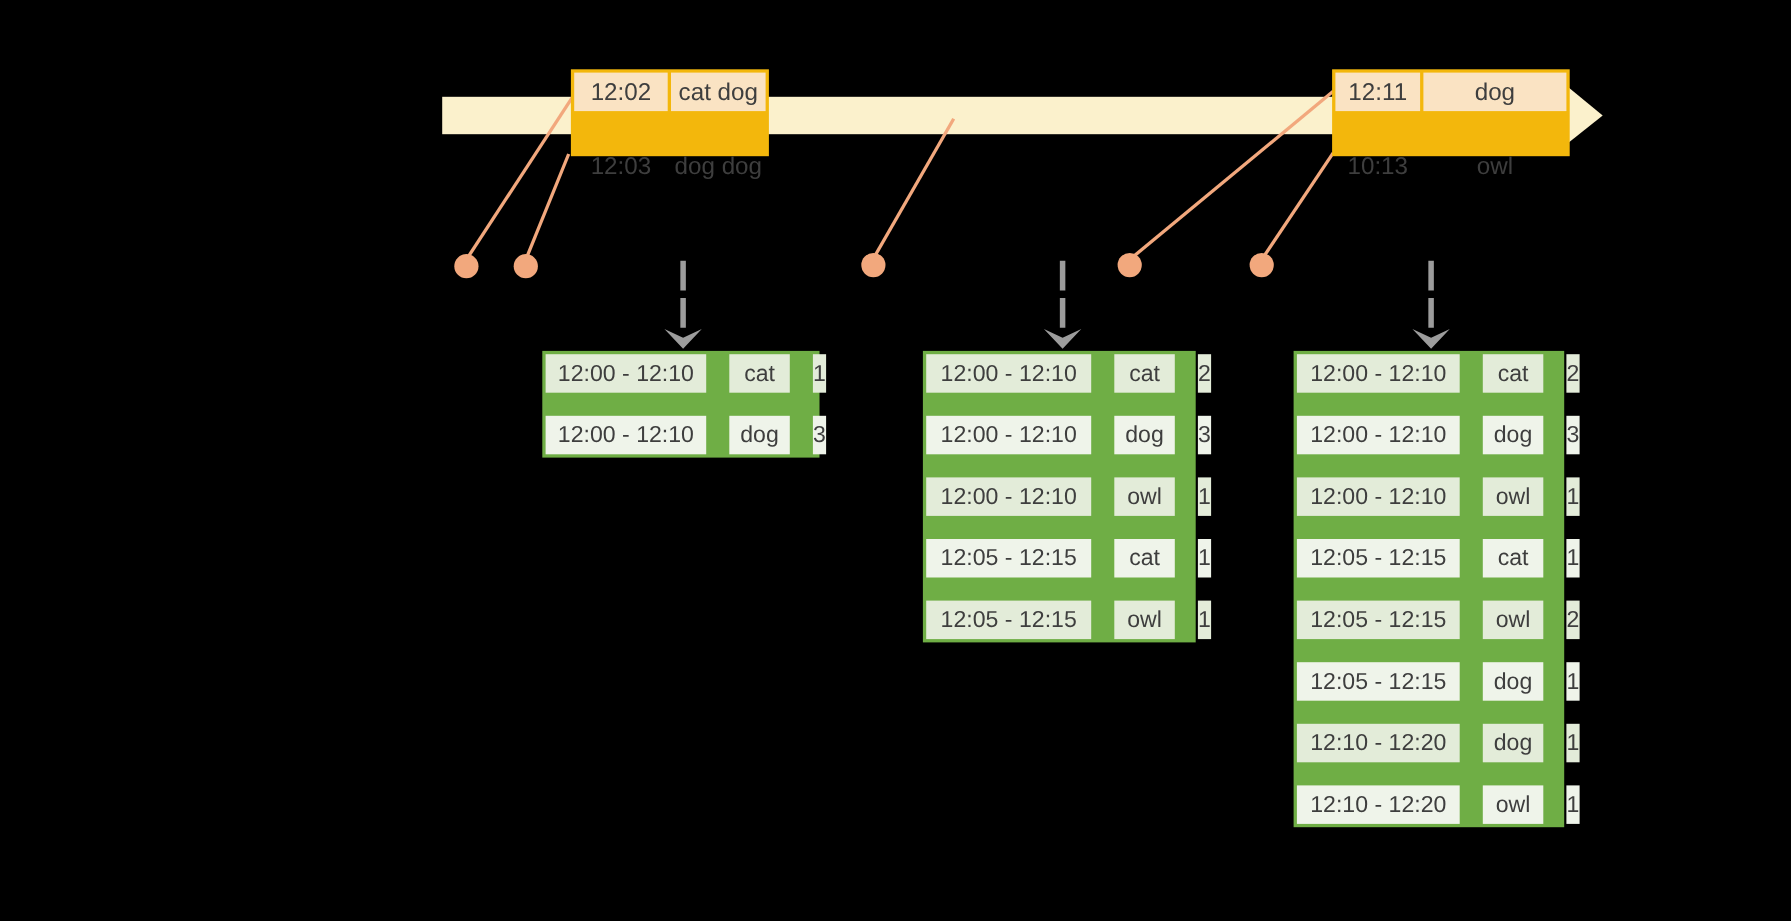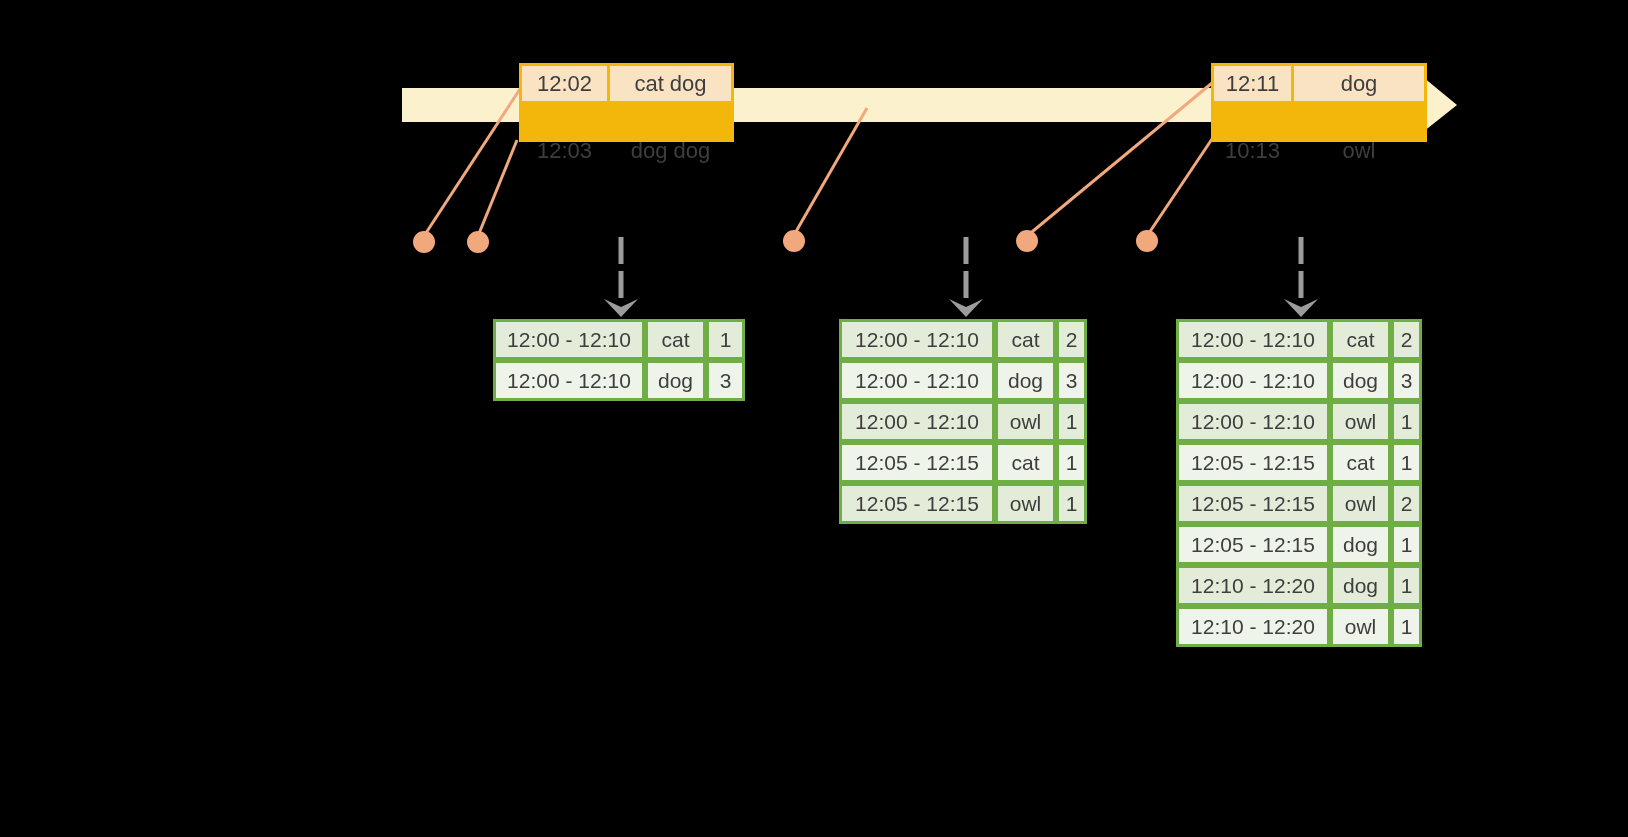--- a/index.html
+++ b/index.html
@@ -22,21 +22,21 @@
   .ev-line  { stroke:var(--salmon); stroke-width:3; }
   .ev-dot   { fill:var(--salmon); }
   .trig-line{ stroke:var(--gray); stroke-width:5; stroke-dasharray:27 7; }
   .trig-head{ fill:var(--gray); }
 
   .etable {
     position:absolute; display:grid; gap:3px; padding:3px;
     background:var(--gold); grid-auto-rows:35px; font-size:22px;
   }
   .rtable {
-    position:absolute; display:grid; gap:6px; padding:3px;
+    position:absolute; display:grid; gap:21px; padding:3px;
     background:var(--green); grid-auto-rows:35px; font-size:21px;
   }
   .cell {
     display:flex; align-items:center; justify-content:center;
     white-space:nowrap; line-height:1;
   }
   .e-odd  { background:var(--peach-dark); }
   .e-mid  { background:var(--peach-mid); }
   .e-even { background:var(--peach-light);margin-top:47px; }
   .g-odd  { background:var(--green-dark); }
@@ -65,21 +65,21 @@
     <circle class="ev-dot" cx="1147" cy="241" r="11"></circle>
 
     <line class="trig-line" x1="621" y1="237" x2="621" y2="301"></line>
     <path class="trig-head" d="M604,299 L621,317 L638,299 L621,307 Z"></path>
     <line class="trig-line" x1="966" y1="237" x2="966" y2="301"></line>
     <path class="trig-head" d="M949,299 L966,317 L983,299 L966,307 Z"></path>
     <line class="trig-line" x1="1301" y1="237" x2="1301" y2="301"></line>
     <path class="trig-head" d="M1284,299 L1301,317 L1318,299 L1301,307 Z"></path>
   </svg>
 
-  <div class="etable" style="left:519px; top:63px; width:215px; grid-template-columns:85px 1fr;">
+  <div class="etable" style="left:519px; top:63px; width:180px; grid-template-columns:85px 1fr;">
     <div class="cell e-odd">12:02</div>
     <div class="cell e-odd">cat dog</div>
     <div class="cell e-even">12:03</div>
     <div class="cell e-even">dog dog</div>
   </div>
 
 
   <div class="etable" style="left:1211px; top:63px; width:216px; grid-template-columns:77px 1fr;">
     <div class="cell e-odd">12:11</div>
     <div class="cell e-odd">dog</div>

